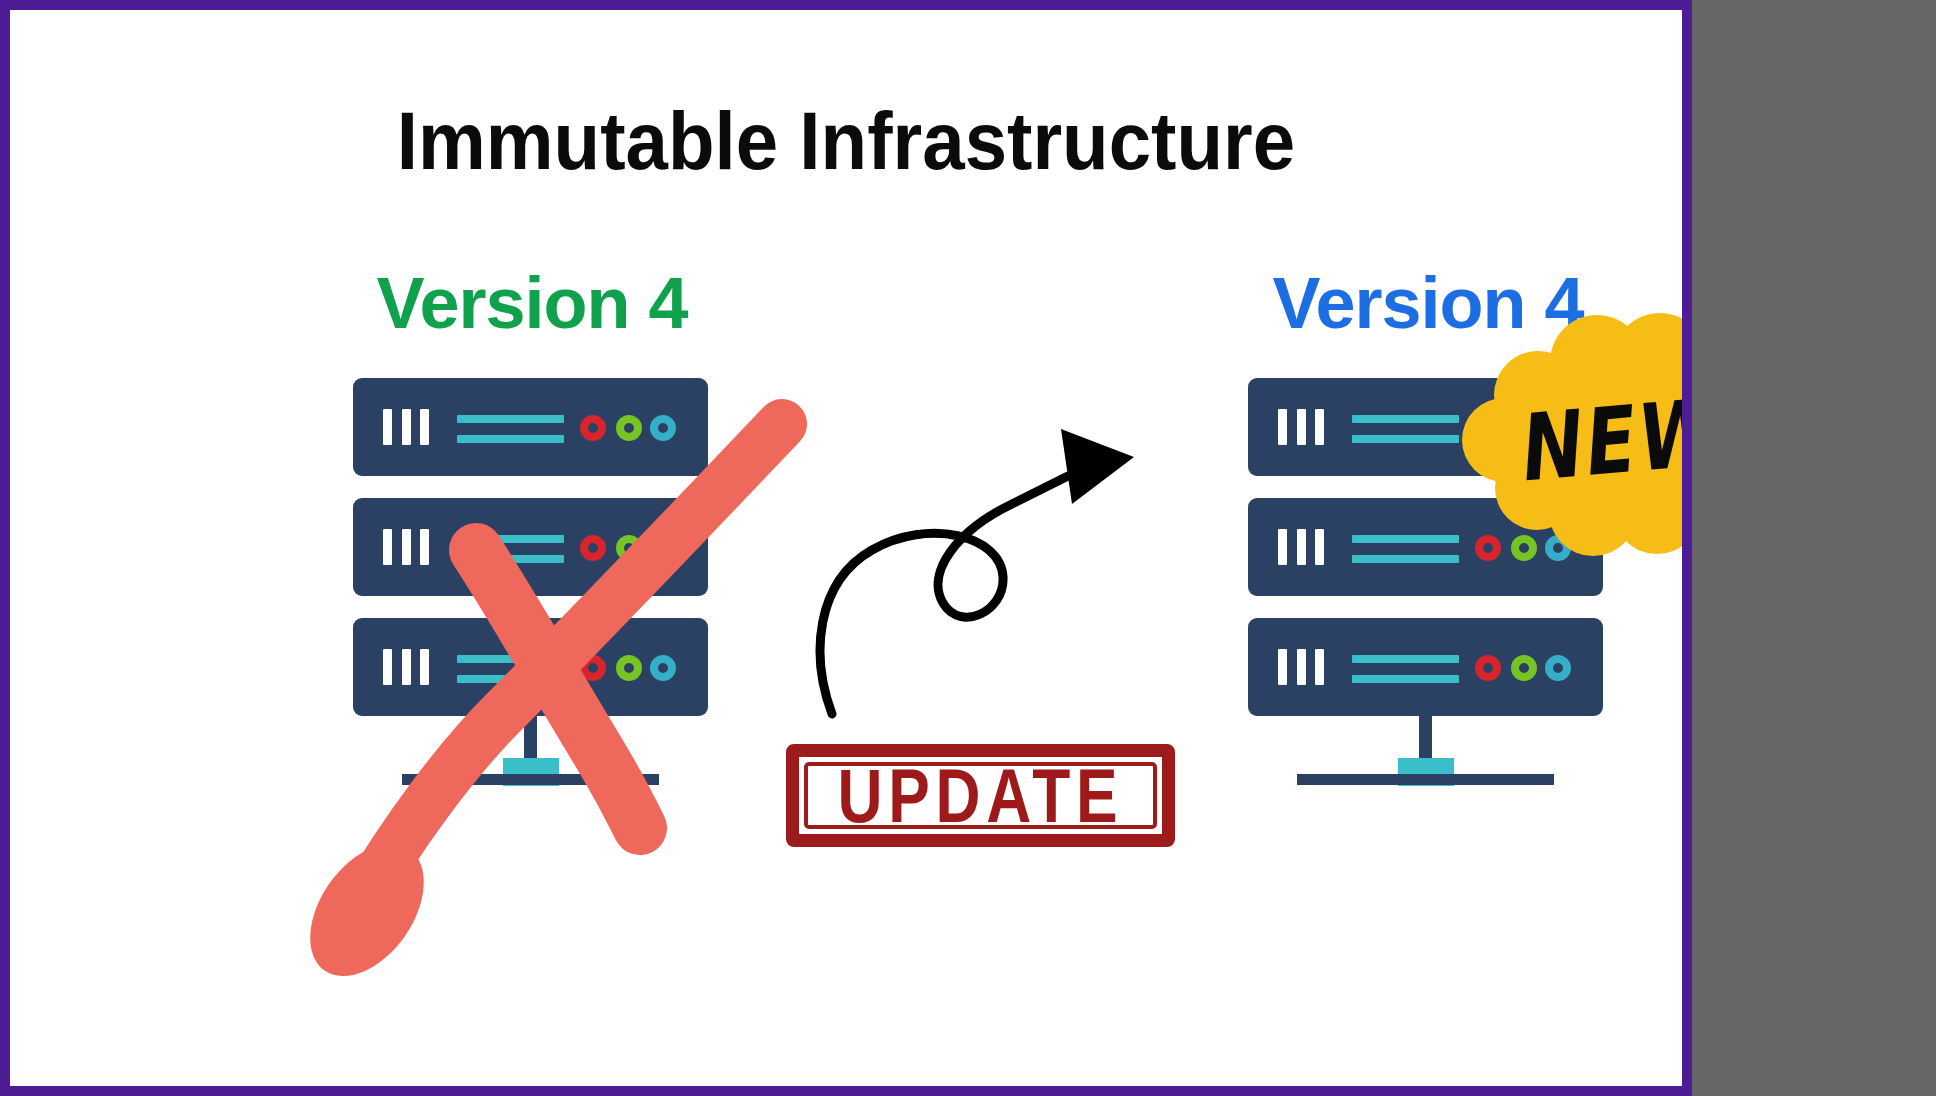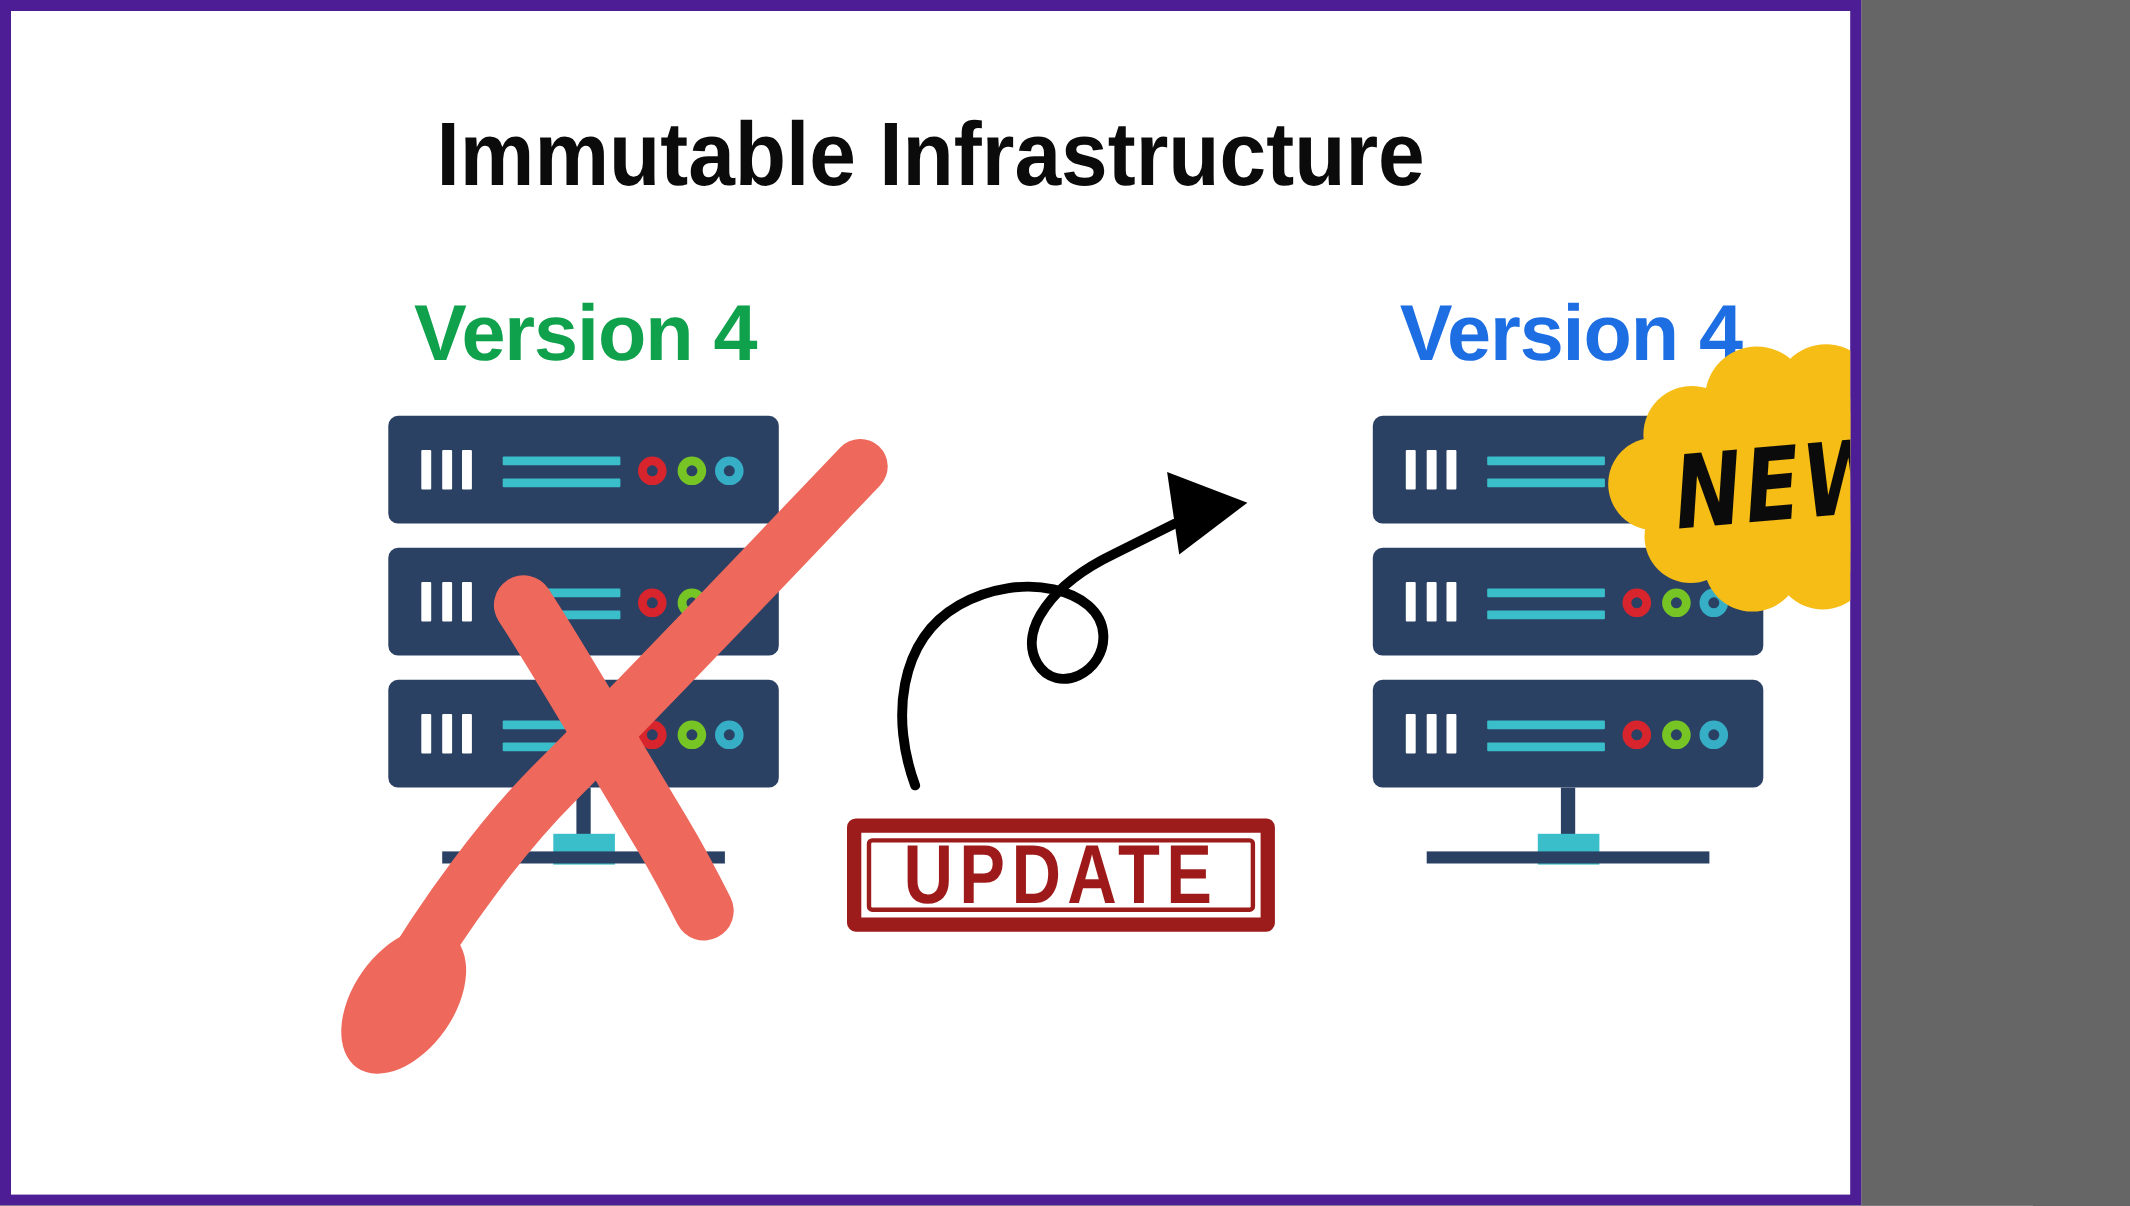--- a/index.html
+++ b/index.html
@@ -53,21 +53,21 @@
   .rg-red{left:227px;border-color:#d8252d;}
   .rg-green{left:263px;border-color:#77c425;}
   .rg-cyan{left:297px;border-color:#35aec6;}
   .stand-stem{position:absolute;left:171px;top:338px;width:13px;height:44px;background:#2b4164;}
   .stand-block{position:absolute;left:150px;top:380px;width:56px;height:28px;background:#3abec9;}
   .stand-base{position:absolute;left:49px;top:396px;width:257px;height:11px;background:#2b4164;}
 
   .overlay{position:absolute;left:0;top:0;width:1916px;height:1076px;pointer-events:none;}
 
   .stamp{
-    position:absolute;left:760px;top:734px;width:389px;height:103px;
+    position:absolute;left:776px;top:734px;width:389px;height:103px;
     box-sizing:border-box;
     border:13px solid #9c1b1b;border-radius:8px;
     background:#fff;
     display:flex;align-items:center;justify-content:center;
   }
   .stamp-inner{
     box-sizing:border-box;
     width:353px;height:67px;
     border:4px solid #9c1b1b;border-radius:5px;
     display:flex;align-items:center;justify-content:center;

